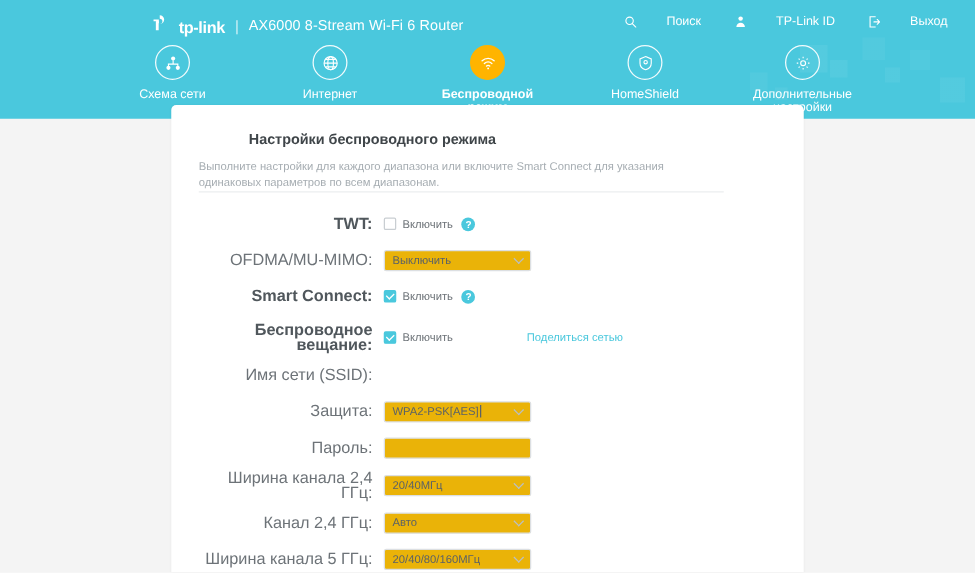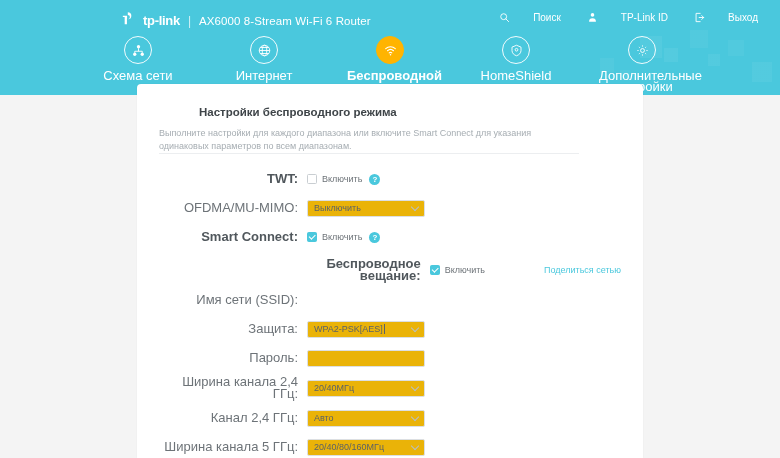--- a/index.html
+++ b/index.html
@@ -72,21 +72,21 @@
   .tab .tab-ico {
     width: 28px; height: 28px; border-radius: 50%;
     border: 1.4px solid rgba(255,255,255,.92);
     display: flex; align-items: center; justify-content: center;
     color: #fff;
   }
   .tab.active .tab-ico {
     background: #ffb400; border-color: #ffb400;
   }
   .tab .tab-label {
-    margin-top: 6px; font-size: 13px; line-height: 11px; color: #ffffff;
+    margin-top: 6px; font-size: 10px; line-height: 11px; color: #ffffff;
     text-align: center; max-width: 86px;
   }
   .tab.active .tab-label { font-weight: bold; }
   .tab.active .caret {
     position: absolute; bottom: -14px; left: 50%; transform: translateX(-50%);
     width: 0; height: 0;
     border-left: 7px solid transparent; border-right: 7px solid transparent;
     border-bottom: 7px solid #ffffff;
   }
 
@@ -314,21 +314,21 @@
         <div class="row-label bold">Smart Connect:</div>
         <div class="row-ctl">
           <span class="check-wrap">
             <span class="cbox on"></span>
             <span class="check-label">Включить</span>
           </span>
           <span class="help">?</span>
         </div>
       </div>
 
-      <div class="row" style="margin-top:10px;justify-content:flex-end;">
+      <div class="row" style="margin-top:10px;">
         <div class="row-label bold">Беспроводное вещание:</div>
         <div class="row-ctl">
           <span class="check-wrap">
             <span class="cbox on"></span>
             <span class="check-label">Включить</span>
           </span>
           <span class="share-link">Поделиться сетью</span>
         </div>
       </div>
 

